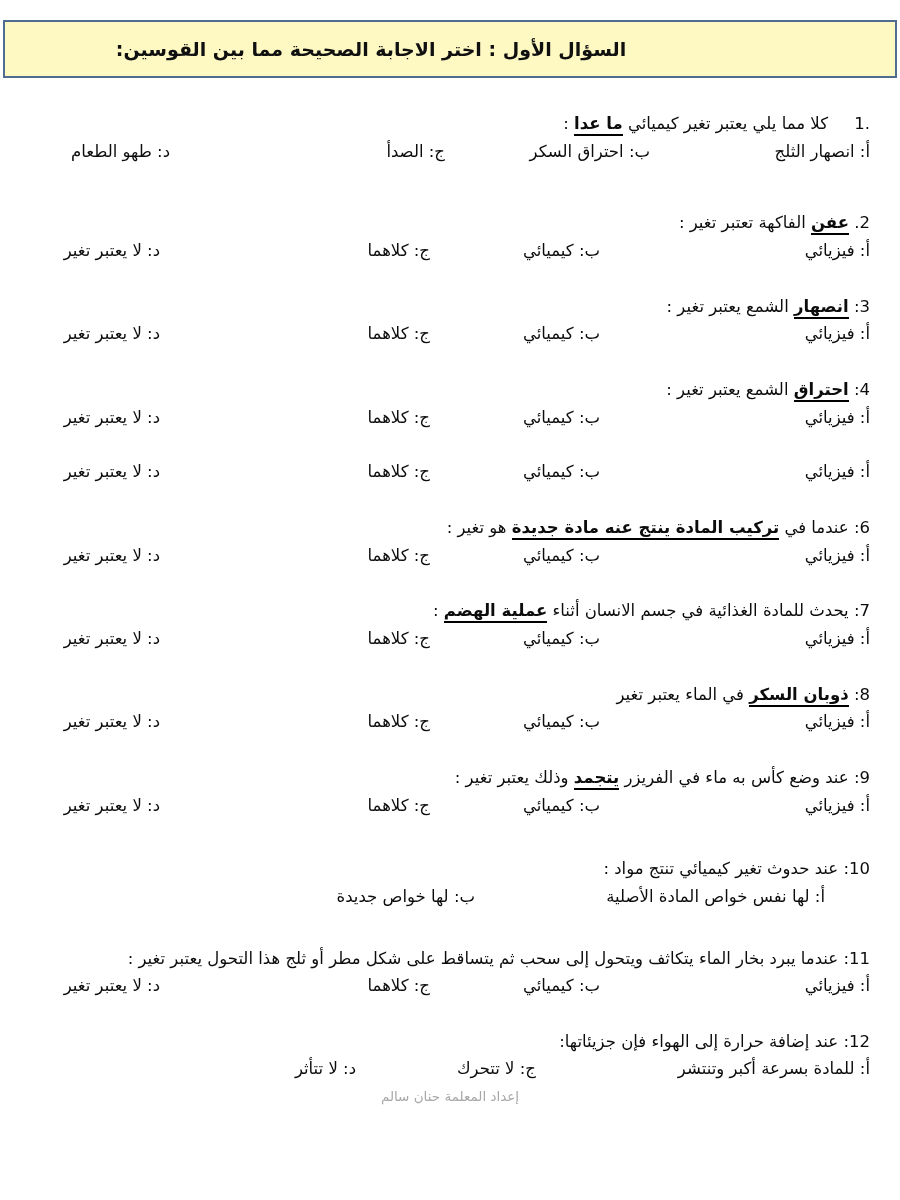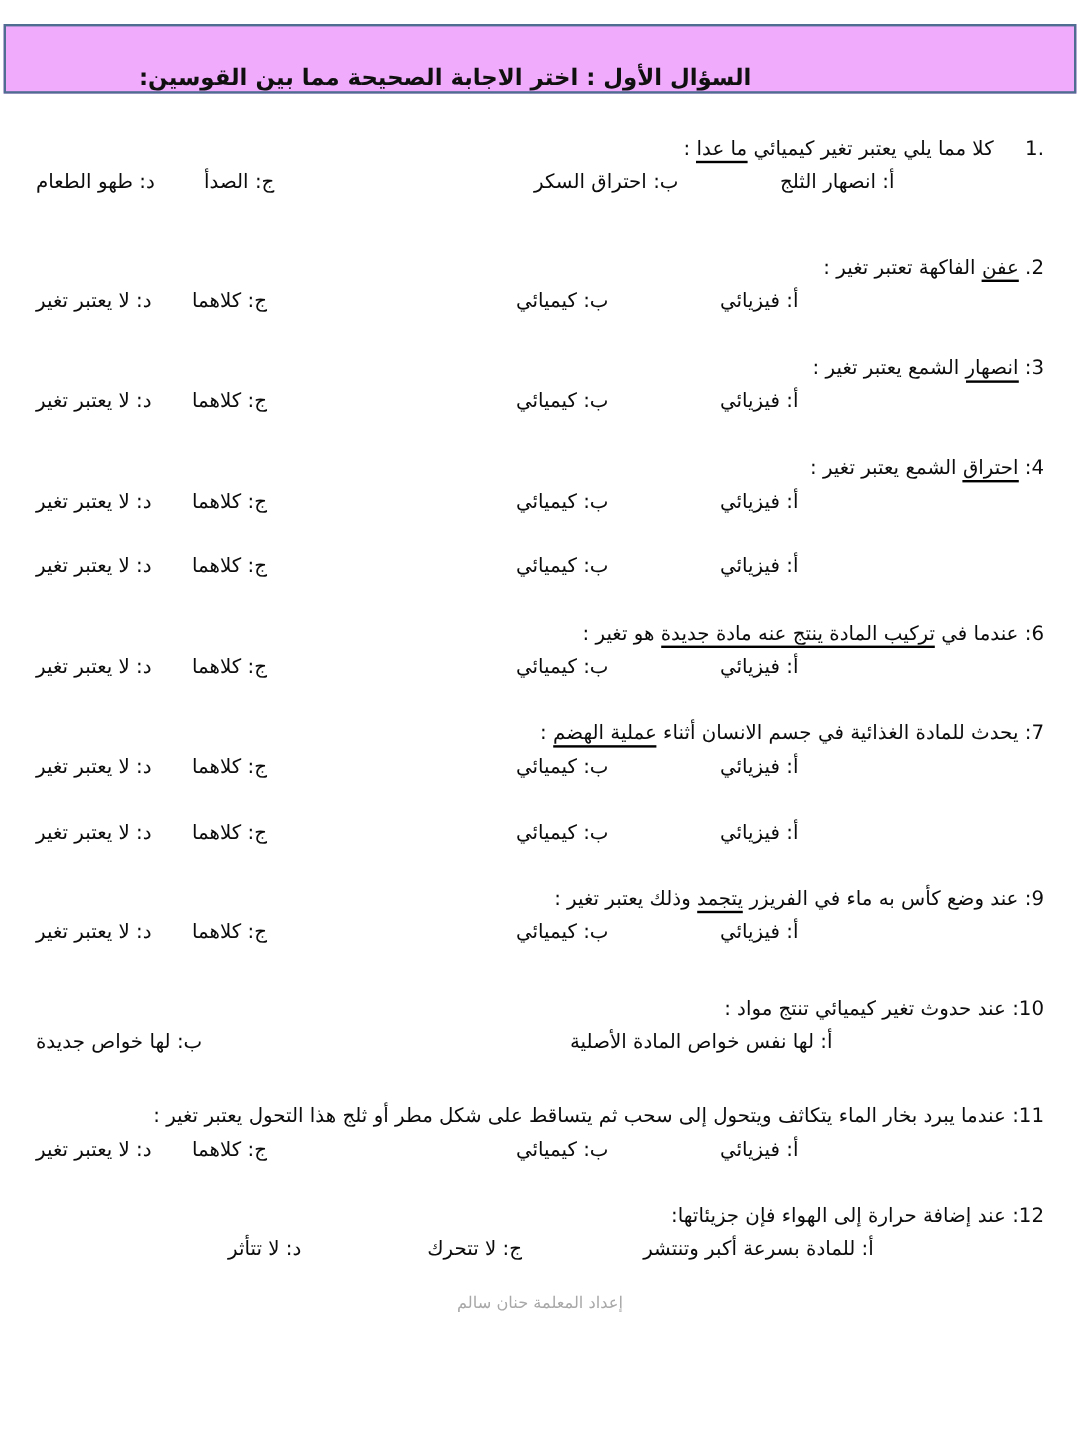--- a/index.html
+++ b/index.html
@@ -11,24 +11,24 @@
   }
   body {
     width: 900px;
     min-height: 1200px;
     direction: rtl;
     position: relative;
   }
   .header-box {
     margin: 20px 3px 0 3px;
     height: 58px;
-    background: #f0abfc;
+    background: #fef9c3;
     border: 2px solid #4f6c91;
     display: flex;
-    align-items: flex-end;
+    align-items: center;
     box-sizing: border-box;
   }
   .header-title {
     width: 100%;
     text-align: center;
     padding-left: 0;
     padding-right: 158px;
     font-size: 19px;
     font-weight: bold;
     color: #101010;
@@ -44,38 +44,38 @@
   #q11 { }
   #q12 { margin-bottom: 0; }
   .q-text {
     margin: 0;
     font-size: 16.5px;
     line-height: 1.55;
     white-space: pre-wrap;
   }
   .num-ltr { direction: ltr; unicode-bidi: isolate; }
   .bu {
-    font-weight: normal;
+    font-weight: bold;
     border-bottom: 2px solid #000;
     padding-bottom: 1px;
   }
   .bu:empty { border: none; padding: 0; }
   .opts {
     display: grid;
     margin-top: 3px;
     font-size: 16.5px;
     line-height: 1.5;
   }
   .opts-std { grid-template-columns: 270px 170px 270px 130px; }
   .opts-q1  { grid-template-columns: 220px 205px 275px 140px; }
   .opts-q10 { grid-template-columns: 350px 1fr; padding-right: 45px; }
   .opts-q12 { grid-template-columns: 334px 180px 166px 160px; }
-  .opt { text-align: left; }
+  .opt { text-align: right; }
   .footer-credit {
-    margin-top: 24px;
+    margin-top: 6px;
     text-align: center;
     font-size: 13.5px;
     color: #a8a8a8;
   }
 </style>
 </head>
 <body>
 
 <header class="header-box">
   <div class="header-title">السؤال الأول : اختر الاجابة الصحيحة مما بين القوسين:</div>
@@ -146,20 +146,21 @@
     <p class="q-text"><span>7:</span><span> يحدث للمادة الغذائية في جسم الانسان أثناء </span><span class="bu">عملية الهضم</span><span> :</span></p>
     <div class="opts opts-std">
       <span class="opt">أ: فيزيائي</span>
       <span class="opt">ب: كيميائي</span>
       <span class="opt">ج: كلاهما</span>
       <span class="opt">د: لا يعتبر تغير</span>
     </div>
   </section>
 
   <section class="question" id="q8">
+    <p class="q-text"><span>8:</span><span> </span><span class="bu">ذوبان السكر</span><span> في الماء يعتبر تغير</span></p>
     <div class="opts opts-std">
       <span class="opt">أ: فيزيائي</span>
       <span class="opt">ب: كيميائي</span>
       <span class="opt">ج: كلاهما</span>
       <span class="opt">د: لا يعتبر تغير</span>
     </div>
   </section>
 
   <section class="question" id="q9">
     <p class="q-text"><span>9:</span><span> عند وضع كأس به ماء في الفريزر </span><span class="bu">يتجمد</span><span> وذلك يعتبر تغير :</span></p>

